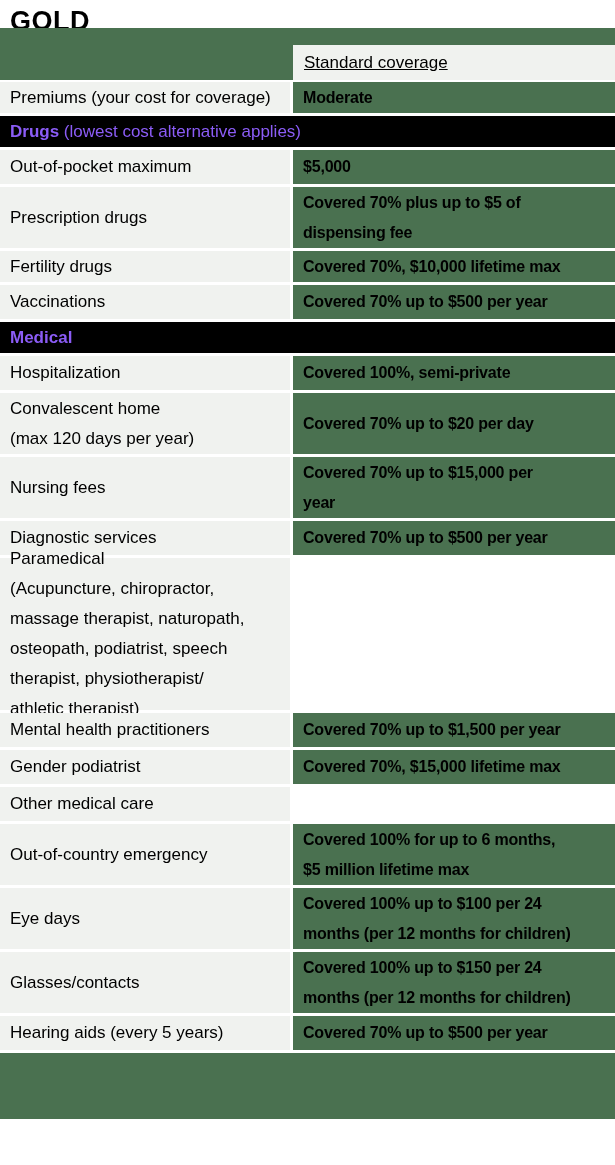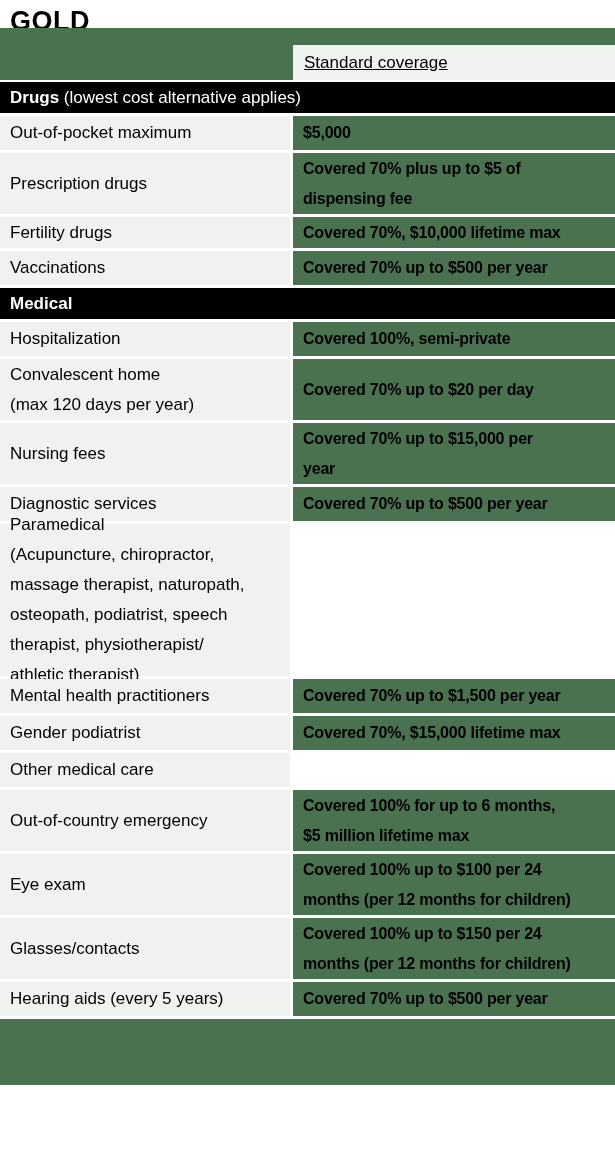--- a/index.html
+++ b/index.html
@@ -60,21 +60,21 @@
     padding-right:2px;
     font-size:16px;
     font-weight:bold;
     letter-spacing:-0.2px;
     line-height:30px;
     color:var(--ink);
   }
   .section{
     box-sizing:border-box;
     background:var(--section);
-    color:#ffffff;
+    color:#8b5cf6;
     display:flex; align-items:center;
     padding-left:10px;
     font-size:17px;
     margin-bottom:3px;
   }
   .sec-bold{font-weight:bold;}
   .sec-rest{font-weight:normal; white-space:pre;}
   .footer{height:66px; background:var(--green);}
 </style>
 </head>
@@ -83,20 +83,24 @@
 <div class="page">
 
   <div class="title">GOLD</div>
 
   <div class="banner">
     <div class="colhead">Standard coverage</div>
   </div>
 
   <div>
 
+    <div class="row r31">
+      <div class="cell label">Premiums (your cost for coverage)</div>
+      <div class="cell value">Moderate</div>
+    </div>
 
     <div class="section r31">
       <span class="sec-bold">Drugs</span>
         <span class="sec-rest"> (lowest cost alternative applies)</span>
     </div>
 
     <div class="row r30">
       <div class="cell label">Out-of-pocket maximum</div>
       <div class="cell value">$5,000</div>
     </div>
@@ -168,21 +172,21 @@
     </div>
 
     <div class="row r61">
       <div class="cell label">Out-of-country emergency</div>
       <div class="cell value">Covered 100% for up to 6 months,
 $5 million lifetime max</div>
     </div>
 
 
     <div class="row r61">
-      <div class="cell label">Eye exam</div>
+      <div class="cell label">Eye days</div>
       <div class="cell value">Covered 100% up to $100 per 24
 months (per 12 months for children)</div>
     </div>
 
     <div class="row r61">
       <div class="cell label">Glasses/contacts</div>
       <div class="cell value">Covered 100% up to $150 per 24
 months (per 12 months for children)</div>
     </div>
 

